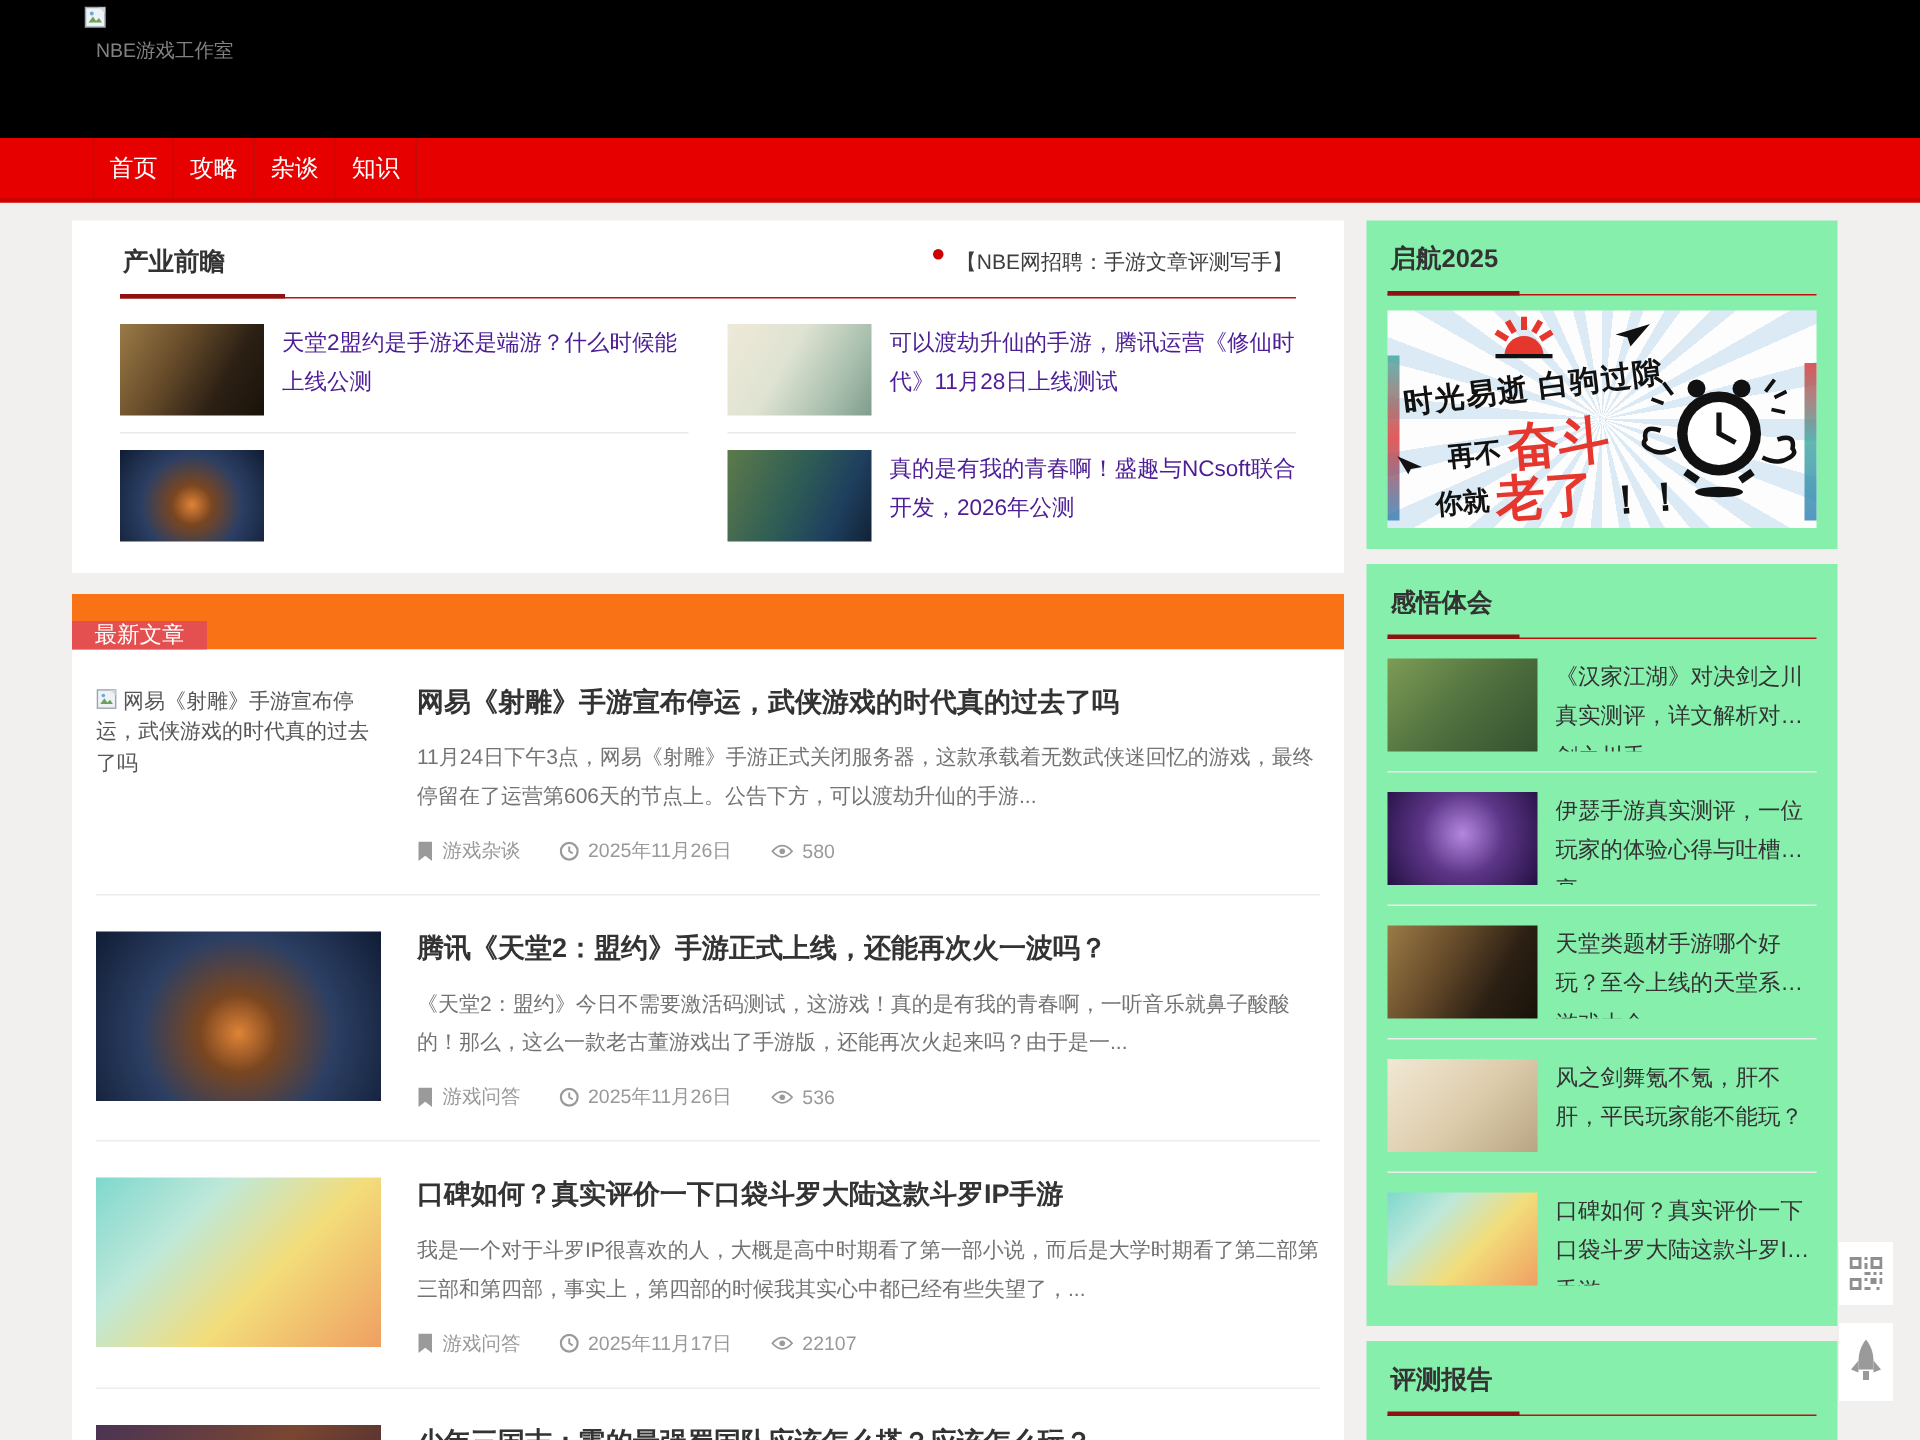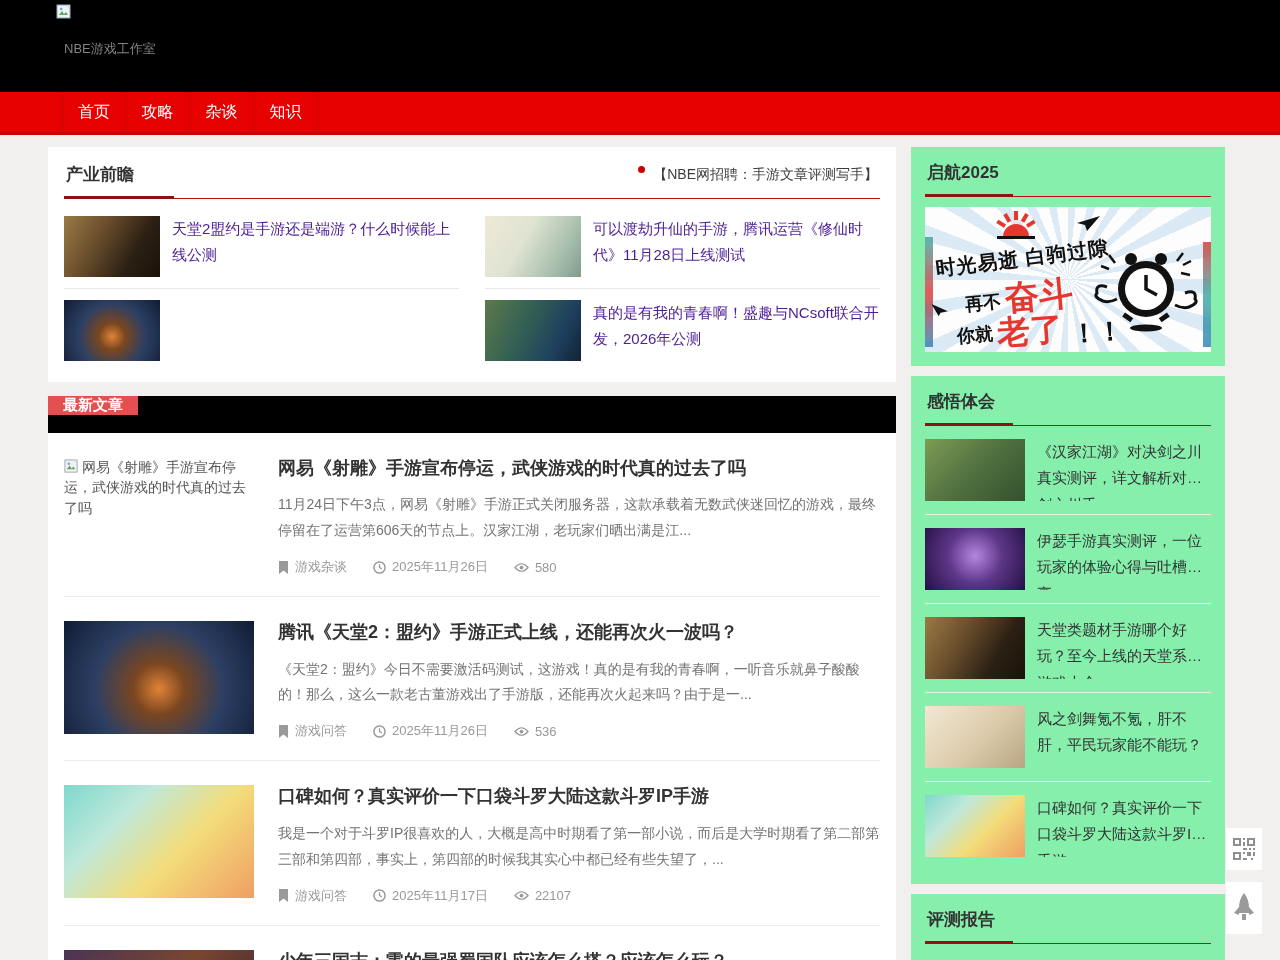--- a/index.html
+++ b/index.html
@@ -4,51 +4,51 @@
 <style>
   * { margin:0; padding:0; box-sizing:border-box; }
   html,body { width:1280px; height:960px; overflow:hidden;
     font-family:"Liberation Sans","DejaVu Sans",sans-serif;
     background:#f2efef; color:#333; }
 
   
   .site-header { height:92px; background:#000; position:relative; }
   .logo-box { position:absolute; left:56px; top:4px; }
   .broken-icon { display:block; }
-  .logo-alt { margin-top:16px; margin-left:8px; font-size:13px; color:#828282; }
+  .logo-alt { margin-left:8px; font-size:13px; color:#828282; }
 
   
   .main-nav { height:43px; background:#e60000; border-bottom:3px solid #cf0202; display:flex; padding-left:62px; }
-  .nav-item { width:64px; display:flex; align-items:center; justify-content:center;
+  .nav-item { width:54px; display:flex; align-items:center; justify-content:center;
     color:#fff; font-size:16px; border-right:1px solid #c30b0b; cursor:pointer; }
   .nav-item:first-child { border-left:1px solid #c30b0b; }
 
   
   .container { width:1184px; margin:12px auto 0; display:flex; gap:15px; align-items:flex-start; }
   .main-col { width:848px; }
   .side-col { width:314px; }
   .card { background:#fff; }
 
   
   .sec-head { display:flex; align-items:center; justify-content:space-between; padding:14px 2px 10px; }
   .sec-title { font-size:17px; font-weight:bold; color:#333; }
   .sec-underline { position:relative; height:3px; border-bottom:1px solid #c10e0e; }
   .sec-underline .thick { position:absolute; left:0; top:0; width:110px; height:3px; background:#8f1212; }
   .side-col .sec-underline .thick { width:88px; }
 
   
-  .featured-card { padding:2px 16px 10px; }
+  .featured-card { padding:2px 32px 10px; }
   .feat-grid { display:grid; grid-template-columns:1fr 1fr; column-gap:26px; margin-top:6px; }
   .feat-cell { display:flex; gap:12px; padding:11px 0; cursor:pointer; }
   .feat-cell.top { border-bottom:1px solid #e9e9e9; }
   .feat-thumb { width:96px; height:61px; flex:0 0 auto; }
   .feat-title { font-size:15px; line-height:1.7; color:#4c1d95; }
 
   
-  .badge-bar { margin-top:14px; height:37px; background:#000000; display:flex; align-items:flex-start;font-weight:bold; }
+  .badge-bar { margin-top:14px; height:37px; background:#f97316; display:flex; align-items:flex-end; }
   .latest-badge { background:#e45050; color:#fff; font-size:15px; display:flex; align-items:center; padding:0 15px; }
 
   
   .article-list { padding:0 16px; }
   .article-row { display:flex; gap:24px; padding:24px 0 20px; border-bottom:1px solid #ededed; cursor:pointer; }
   .article-row:last-child { border-bottom:none; }
   .art-thumb { width:190px; height:113px; flex:0 0 auto; }
   .art-thumb-alt { width:190px; flex:0 0 auto; font-size:14px; color:#555; line-height:1.45; }
   .art-body { flex:1; min-width:0; }
   .art-title { font-size:18px; font-weight:bold; color:#333; line-height:1.3; }
@@ -177,21 +177,21 @@
         <div class="art-thumb-alt">
           <svg style="vertical-align:-2px;margin-right:3px" width="15" height="15" viewBox="0 0 16 16">
               <rect x="1" y="1" width="13" height="13" fill="#eef2f6" stroke="#9aa7b0"></rect>
               <path d="M10 1 L14 1 L14 5 Z" fill="#cfd8de"></path>
               <path d="M3 11 L6 7 L8 10 L10 8 L12 11 Z" fill="#67a35a"></path>
               <circle cx="5.2" cy="5" r="1.3" fill="#6fa8d6"></circle>
             </svg><span>网易《射雕》手游宣布停运，武侠游戏的时代真的过去了吗</span>
         </div>
         <div class="art-body">
           <h3 class="art-title">网易《射雕》手游宣布停运，武侠游戏的时代真的过去了吗</h3>
-          <p class="art-excerpt">11月24日下午3点，网易《射雕》手游正式关闭服务器，这款承载着无数武侠迷回忆的游戏，最终停留在了运营第606天的节点上。汉家江湖，老玩家们晒出满是江...</p>
+          <p class="art-excerpt">11月24日下午3点，网易《射雕》手游正式关闭服务器，这款承载着无数武侠迷回忆的游戏，最终停留在了运营第606天的节点上。公告下方，可以渡劫升仙的手游...</p>
           <div class="art-meta">
             <span class="meta-item">
                 <svg width="11" height="13" viewBox="0 0 11 13">
                   <path d="M1 0 H10 V13 L5.5 9.5 L1 13 Z" fill="#9a9a9a"></path>
                 </svg>
                 <span>游戏杂谈</span>
               </span>
             <span class="meta-item">
                 <svg width="13" height="13" viewBox="0 0 14 14">
                   <circle cx="7" cy="7" r="6" fill="none" stroke="#9a9a9a" stroke-width="1.6"></circle>

